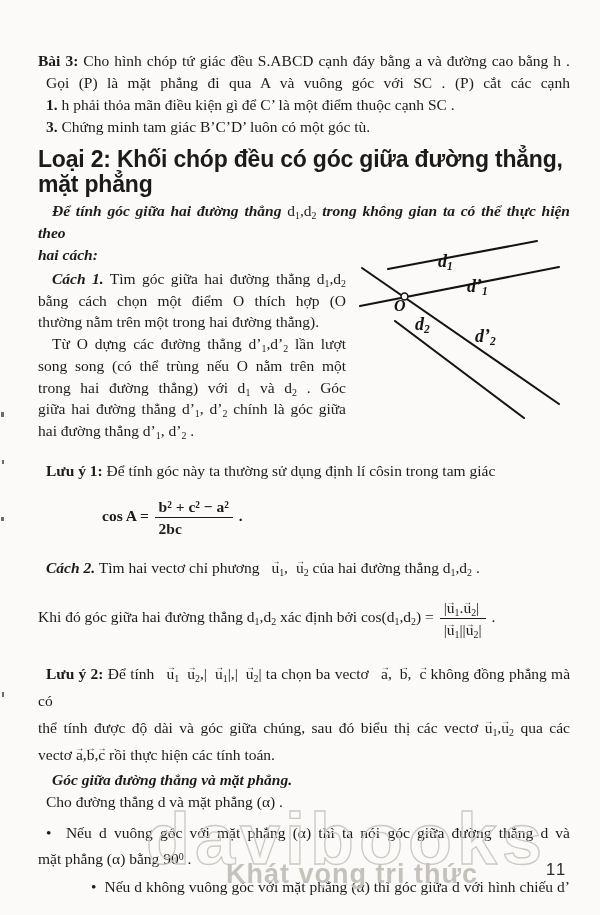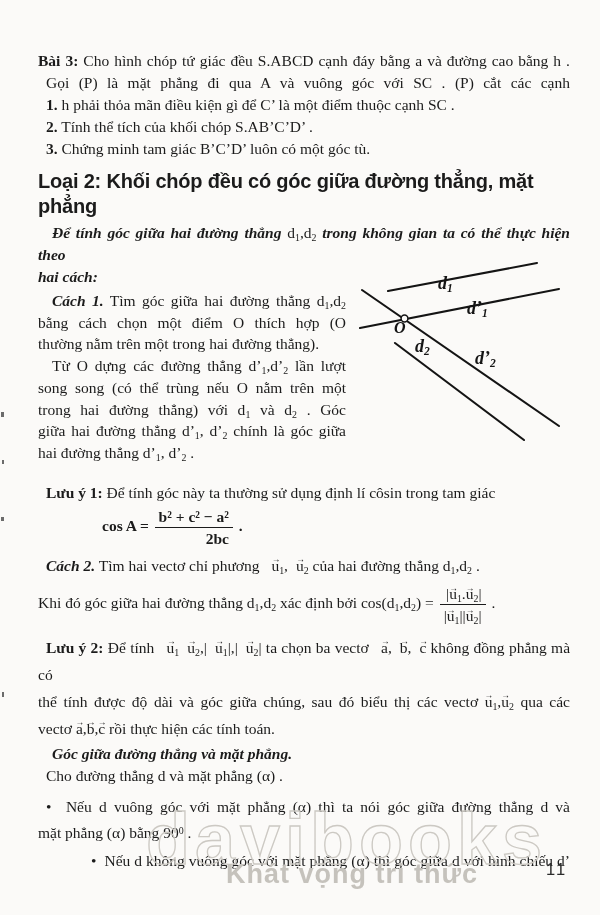--- a/index.html
+++ b/index.html
@@ -18,40 +18,40 @@
   .ind{text-indent:14px;}
   .ind-s{text-indent:8px;}
   b{font-weight:bold;}
   i{font-style:italic;}
   sub{font-size:0.64em;vertical-align:-0.3em;line-height:0;}
   sup{font-size:0.64em;vertical-align:0.45em;line-height:0;}
   .rm{font-style:normal;font-weight:normal;}
   
   .loai2{
     font-family:"Liberation Sans","DejaVu Sans",sans-serif;
-    font-weight:bold;font-size:20px;line-height:25px;
+    font-weight:bold;font-size:23px;line-height:25px;
     letter-spacing:-0.2px;margin-top:9px;
   }
   .intro{font-weight:bold;font-style:italic;line-height:22.5px;margin-top:3px;}
   
   .row{position:relative;margin-top:2px;}
   .colleft{width:308px;}
   .colleft .ln{line-height:21.7px;}
   .diagram{position:absolute;left:312px;top:-43px;width:230px;height:205px;}
   .dlabel{
     position:absolute;font-style:italic;font-weight:bold;
     font-size:18px;line-height:16px;color:#141414;
   }
   
   .v{position:relative;display:inline-block;}
   .v::after{
     content:"\2192";position:absolute;left:55%;top:-0.66em;
     transform:translateX(-50%);font-size:0.55em;font-weight:normal;font-style:normal;
   }
-  .frac{display:inline-block;vertical-align:middle;text-align:right;margin:0 2px;}
+  .frac{display:inline-block;vertical-align:middle;text-align:left;margin:12px 2px;}
   .frac .fn{display:block;line-height:18px;padding:2px 4px 1px;}
   .frac .fd{display:block;line-height:18px;border-top:1.3px solid #1b1b1b;padding:2px 4px 0;}
   .luuy1{margin-top:18px;}
   .cosA{margin-top:2px;padding-left:64px;line-height:20px;font-weight:bold;}
   .cach2{margin-top:6px;line-height:23px;}
   .khido{margin-top:6px;line-height:24px;}
   .luuy2 .ln{line-height:27px;}
   .luuy2{margin-top:9px;}
   .gochead{font-weight:bold;font-style:italic;margin-top:1px;}
   .bullets .ln{line-height:26px;}
@@ -82,21 +82,20 @@
 <body>
 
 <div class="page">
 
   <div class="content">
 
     <div>
       <div class="ln j"><b>Bài 3:</b> Cho hình chóp tứ giác đều S.ABCD cạnh đáy bằng a và đường cao bằng h .</div>
       <div class="ln j ind-s">Gọi (P) là mặt phẳng đi qua A và vuông góc với SC . (P) cắt các cạnh</div>
       <div class="ln ind-s"><b>1.</b> h phải thỏa mãn điều kiện gì để C’ là một điểm thuộc cạnh SC .</div>
-      <div class="ln ind-s"><b>2.</b> Tính thể tích của khối chóp S.AB’C’D’ .</div>
       <div class="ln ind-s"><b>3.</b> Chứng minh tam giác B’C’D’ luôn có một góc tù.</div>
     </div>
 
     <div class="loai2">Loại 2: Khối chóp đều có góc giữa đường thẳng, mặt phẳng</div>
 
     <div class="intro">
       <div class="ln j ind">Để tính góc giữa hai đường thẳng <span class="rm">d<sub>1</sub>,d<sub>2</sub></span> trong không gian ta có thể thực hiện theo</div>
       <div class="ln">hai cách:</div>
     </div>
 

